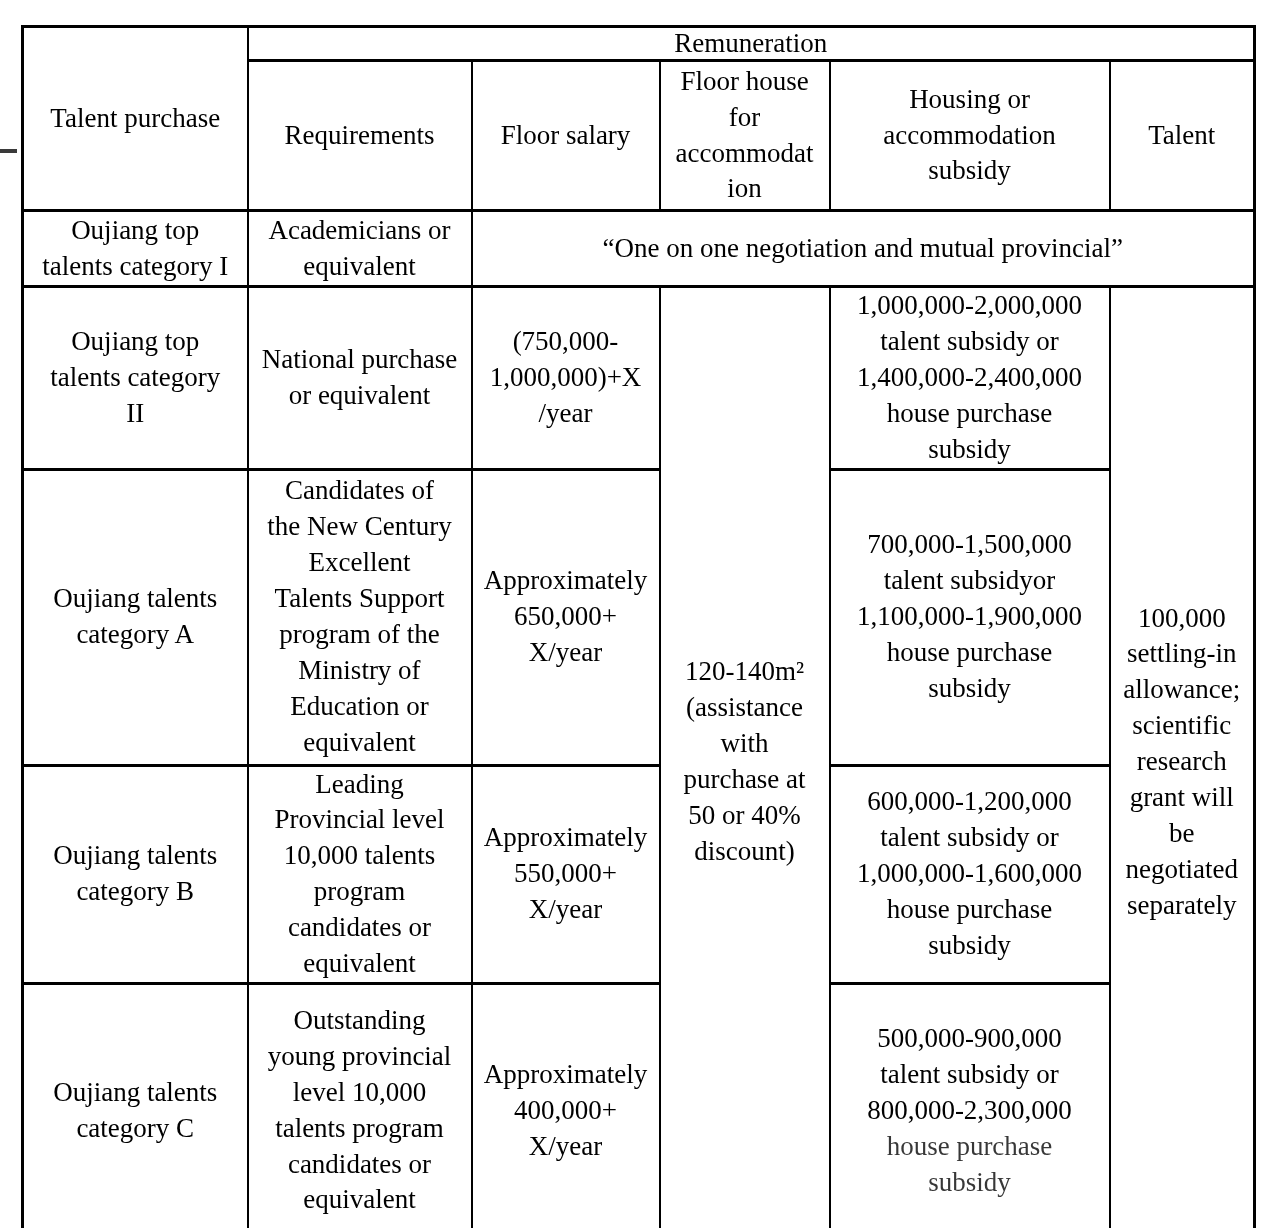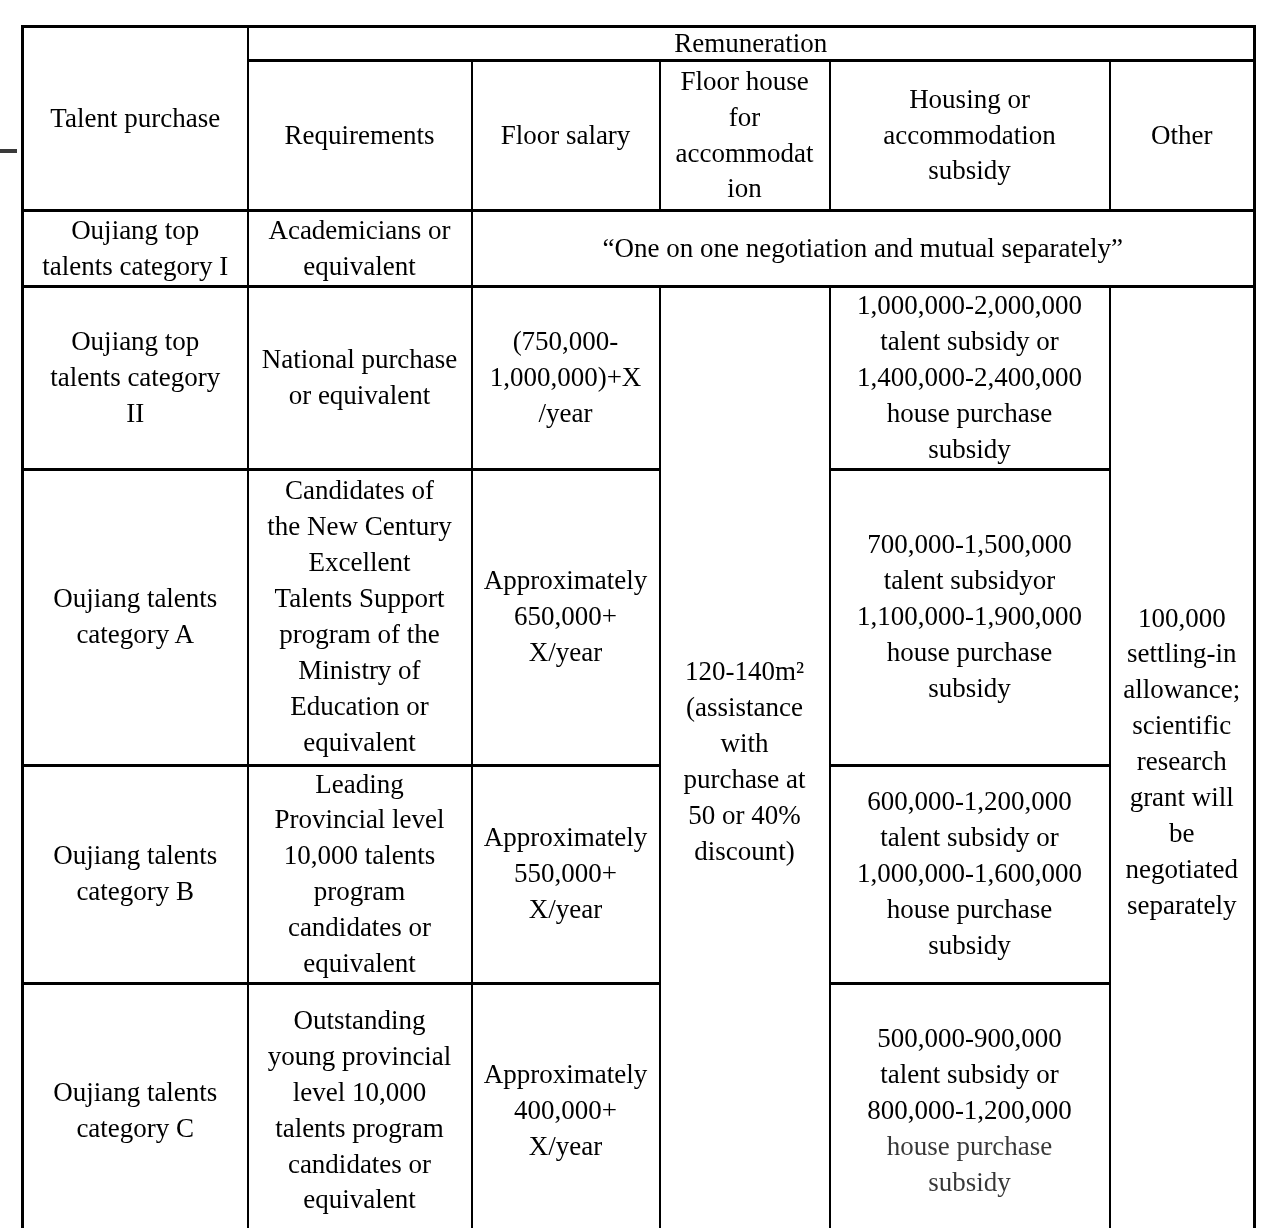--- a/index.html
+++ b/index.html
@@ -80,29 +80,29 @@
     <tr style="height:150px">
       <td>Requirements</td>
       <td>Floor salary</td>
       <td>Floor house
 for
 accommodat
 ion</td>
       <td>Housing or
 accommodation
 subsidy</td>
-      <td>Other</td>
+      <td>Talent</td>
     </tr>
 
     <tr style="height:76px">
       <td>Oujiang top
 talents category I</td>
       <td>Academicians or
 equivalent</td>
-      <td colspan="4">“One on one negotiation and mutual separately”</td>
+      <td colspan="4">“One on one negotiation and mutual provincial”</td>
     </tr>
 
     <tr style="height:178px">
       <td>Oujiang top
 talents category
 II</td>
       <td>National purchase
 or equivalent</td>
       <td>(750,000-
 1,000,000)+X
@@ -177,20 +177,20 @@
 level 10,000
 talents program
 candidates or
 equivalent</td>
       <td class="solid-b">Approximately
 400,000+
 X/year</td>
       <td class="dash-b">
         <span>500,000-900,000
 talent subsidy or
-800,000-1,200,000</span>
+800,000-2,300,000</span>
         <span class="degraded">house purchase
 subsidy</span>
       </td>
     </tr>
   </tbody>
     </table>
 </div>
 
 </body></html>

